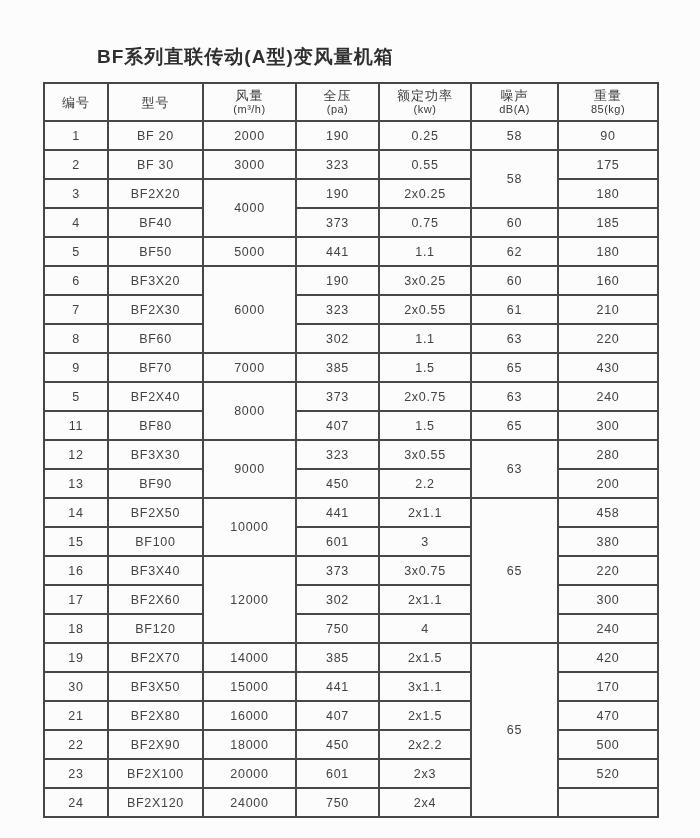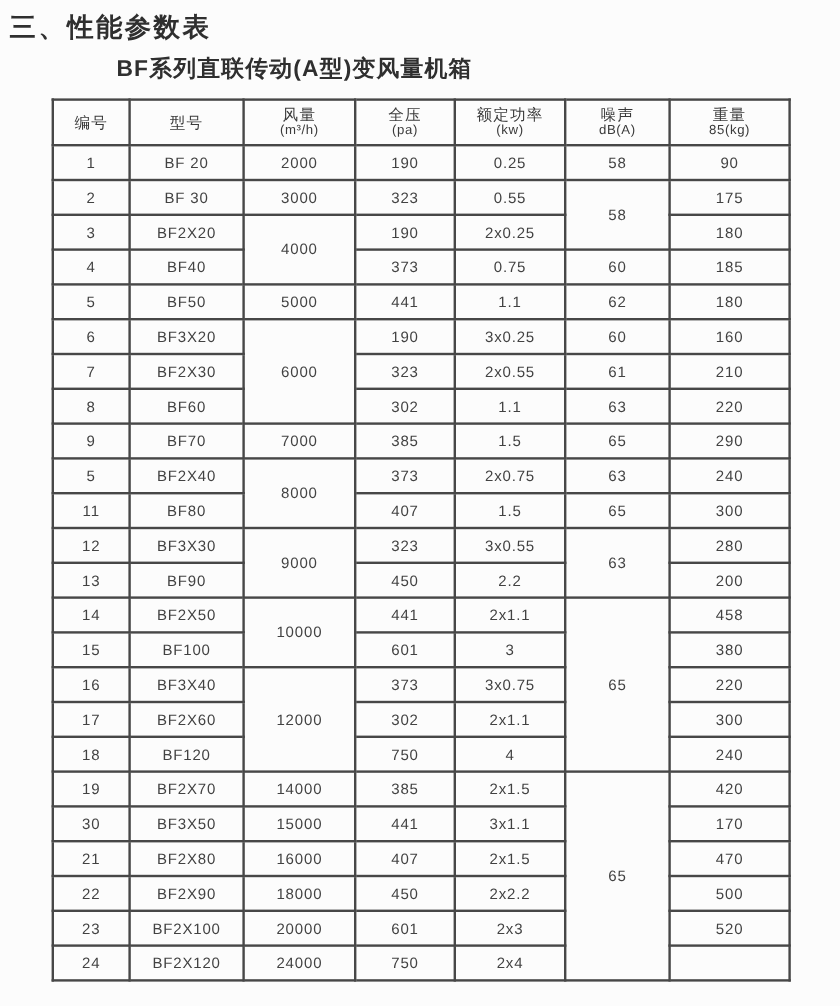--- a/index.html
+++ b/index.html
@@ -71,21 +71,20 @@
   col.c-air    { width: 93px; }
   col.c-press  { width: 83px; }
   col.c-power  { width: 92px; }
   col.c-noise  { width: 87px; }
   col.c-weight { width: 100px; }
 </style>
 </head>
 <body>
 
 <div class="page">
-  <div class="doc-title">三、性能参数表</div>
   <div class="doc-subtitle">BF系列直联传动(A型)变风量机箱</div>
 
   <table class="spec">
     <colgroup>
       <col class="c-no">
         <col class="c-model">
         <col class="c-air">
       <col class="c-press">
         <col class="c-power">
         <col class="c-noise">
@@ -190,21 +189,21 @@
           <td>63</td>
           <td>220</td>
         </tr>
         <tr>
           <td>9</td>
           <td>BF70</td>
           <td>7000</td>
           <td>385</td>
           <td>1.5</td>
           <td>65</td>
-          <td>290</td>
+          <td>430</td>
         </tr>
         <tr>
           <td>5</td>
           <td>BF2X40</td>
           <td rowspan="2">8000</td>
           <td>373</td>
           <td>2x0.75</td>
           <td>63</td>
           <td>240</td>
         </tr>

